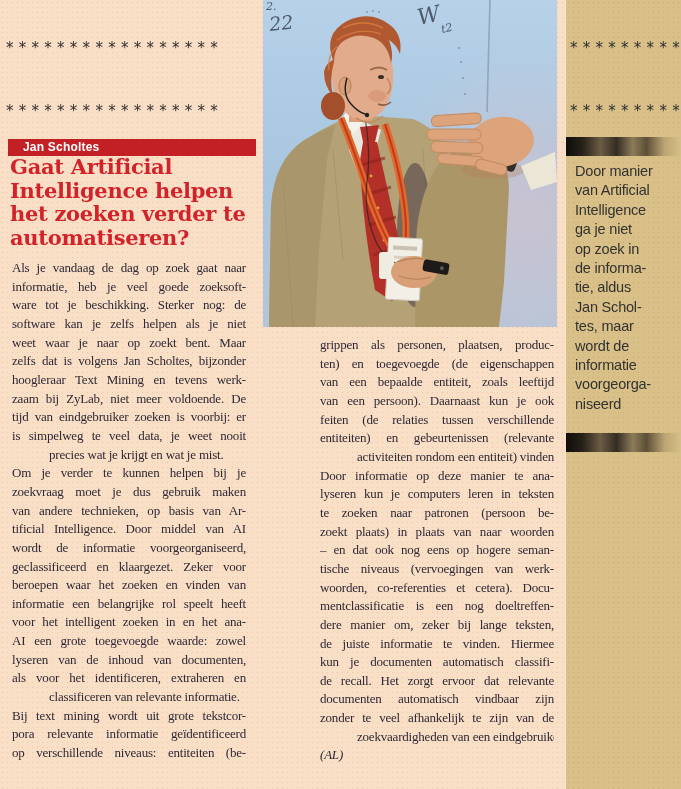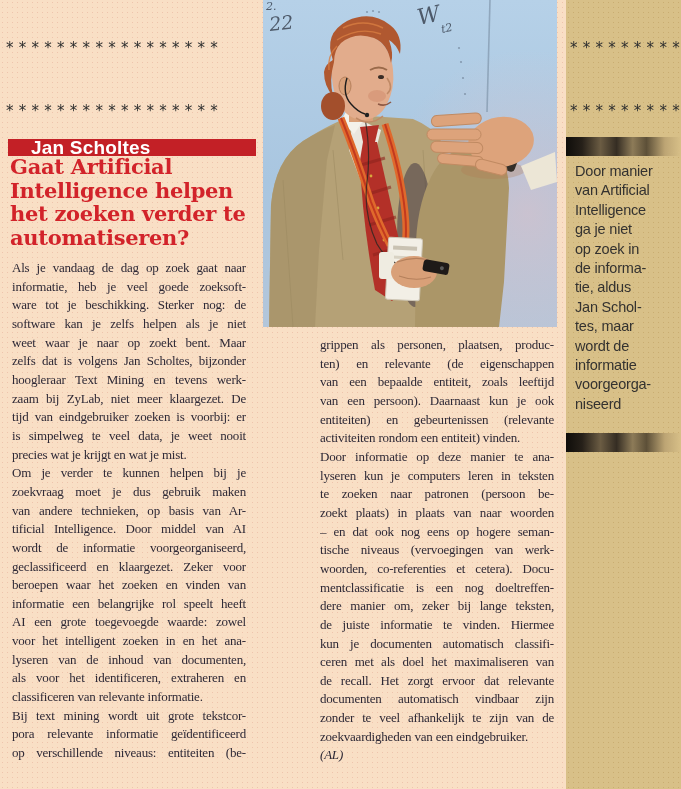--- a/index.html
+++ b/index.html
@@ -25,32 +25,32 @@
   .asterisks{position:absolute;font-family:"DejaVu Sans",sans-serif;
              font-size:15px;line-height:15px;color:#2f2f2f;white-space:nowrap;
              word-spacing:.5px;}
   .ast-main{left:6px;width:215px;overflow:hidden;}
   .ast-side{left:4px;width:110px;overflow:hidden;}
   .row1{top:41px;} .row2{top:104px;}
   
   .kicker{position:absolute;left:8px;top:139px;width:248px;height:17px;
           background:#c32026;color:#ffffff;
           font-family:"Liberation Sans",sans-serif;font-weight:bold;
-          font-size:19px;line-height:17px;padding-left:23px;box-sizing:border-box;
+          font-size:12px;line-height:17px;padding-left:15px;box-sizing:border-box;
           letter-spacing:.2px;}
   .headline{position:absolute;left:10px;top:155px;width:256px;
             color:#d2232a;font-family:"DejaVu Serif",serif;font-weight:bold;
             font-size:21px;line-height:23.5px;letter-spacing:-.3px;}
   
   .col{position:absolute;width:234px;font-size:13px;line-height:18.65px;
        color:#2e2936;letter-spacing:-.2px;}
   .col1{left:12px;top:259px;}
   .col2{left:320px;top:336px;}
   .jln{text-align:justify;text-align-last:justify;white-space:nowrap;overflow:hidden;}
-  .jln.pl{text-align-last:left;}
+  .jln.pl{text-align-last:left;margin-left:37px;}
   .ln{white-space:nowrap;}
   .byline{font-style:italic;line-height:18.65px;}
   
   .photo{position:absolute;left:263px;top:0;width:294px;height:327px;}
   svg{display:block;}
 </style>
 </head>
 <body>
 
 <div class="page">
@@ -67,61 +67,61 @@
     </div>
 
   <div class="col col1">
       <div class="jln">Als je vandaag de dag op zoek gaat naar</div>
       <div class="jln">informatie, heb je veel goede zoeksoft-</div>
       <div class="jln">ware tot je beschikking. Sterker nog: de</div>
       <div class="jln">software kan je zelfs helpen als je niet</div>
       <div class="jln">weet waar je naar op zoekt bent. Maar</div>
       <div class="jln">zelfs dat is volgens Jan Scholtes, bijzonder</div>
       <div class="jln">hoogleraar Text Mining en tevens werk-</div>
-      <div class="jln">zaam bij ZyLab, niet meer klaargezet. De</div>
+      <div class="jln">zaam bij ZyLab, niet meer voldoende. De</div>
       <div class="jln">tijd van eindgebruiker zoeken is voorbij: er</div>
       <div class="jln">is simpelweg te veel data, je weet nooit</div>
       <div class="jln pl">precies wat je krijgt en wat je mist.</div>
       <div class="jln">Om je verder te kunnen helpen bij je</div>
       <div class="jln">zoekvraag moet je dus gebruik maken</div>
       <div class="jln">van andere technieken, op basis van Ar-</div>
       <div class="jln">tificial Intelligence. Door middel van AI</div>
       <div class="jln">wordt de informatie voorgeorganiseerd,</div>
       <div class="jln">geclassificeerd en klaargezet. Zeker voor</div>
       <div class="jln">beroepen waar het zoeken en vinden van</div>
       <div class="jln">informatie een belangrijke rol speelt heeft</div>
+      <div class="jln">voor het intelligent zoeken in en het ana-</div>
       <div class="jln">AI een grote toegevoegde waarde: zowel</div>
-      <div class="jln">voor het intelligent zoeken in en het ana-</div>
       <div class="jln">lyseren van de inhoud van documenten,</div>
       <div class="jln">als voor het identificeren, extraheren en</div>
       <div class="jln pl">classificeren van relevante informatie.</div>
       <div class="jln">Bij text mining wordt uit grote tekstcor-</div>
       <div class="jln">pora relevante informatie geïdentificeerd</div>
       <div class="jln">op verschillende niveaus: entiteiten (be-</div>
     </div>
   <div class="col col2">
     <div>
         <div class="jln">grippen als personen, plaatsen, produc-</div>
-        <div class="jln">ten) en relevante (de eigenschappen</div>
+        <div class="jln">ten) en toegevoegde (de eigenschappen</div>
         <div class="jln">van een bepaalde entiteit, zoals leeftijd</div>
         <div class="jln">van een persoon). Daarnaast kun je ook</div>
+        <div class="jln">feiten (de relaties tussen verschillende</div>
         <div class="jln">entiteiten) en gebeurtenissen (relevante</div>
         <div class="jln pl">activiteiten rondom een entiteit) vinden.</div>
         <div class="jln">Door informatie op deze manier te ana-</div>
         <div class="jln">lyseren kun je computers leren in teksten</div>
         <div class="jln">te zoeken naar patronen (persoon be-</div>
         <div class="jln">zoekt plaats) in plaats van naar woorden</div>
         <div class="jln">– en dat ook nog eens op hogere seman-</div>
         <div class="jln">tische niveaus (vervoegingen van werk-</div>
         <div class="jln">woorden, co-referenties et cetera). Docu-</div>
         <div class="jln">mentclassificatie is een nog doeltreffen-</div>
         <div class="jln">dere manier om, zeker bij lange teksten,</div>
         <div class="jln">de juiste informatie te vinden. Hiermee</div>
         <div class="jln">kun je documenten automatisch classifi-</div>
-        <div class="jln">ceren met als doel het maximaliseren van</div>
         <div class="jln">de recall. Het zorgt ervoor dat relevante</div>
         <div class="jln">documenten automatisch vindbaar zijn</div>
         <div class="jln">zonder te veel afhankelijk te zijn van de</div>
         <div class="jln pl">zoekvaardigheden van een eindgebruiker.</div>
       </div>
     <div class="byline">(AL)</div>
   </div>
 
   <div class="photo">
     <svg width="294" height="327" viewBox="0 0 294 327">

